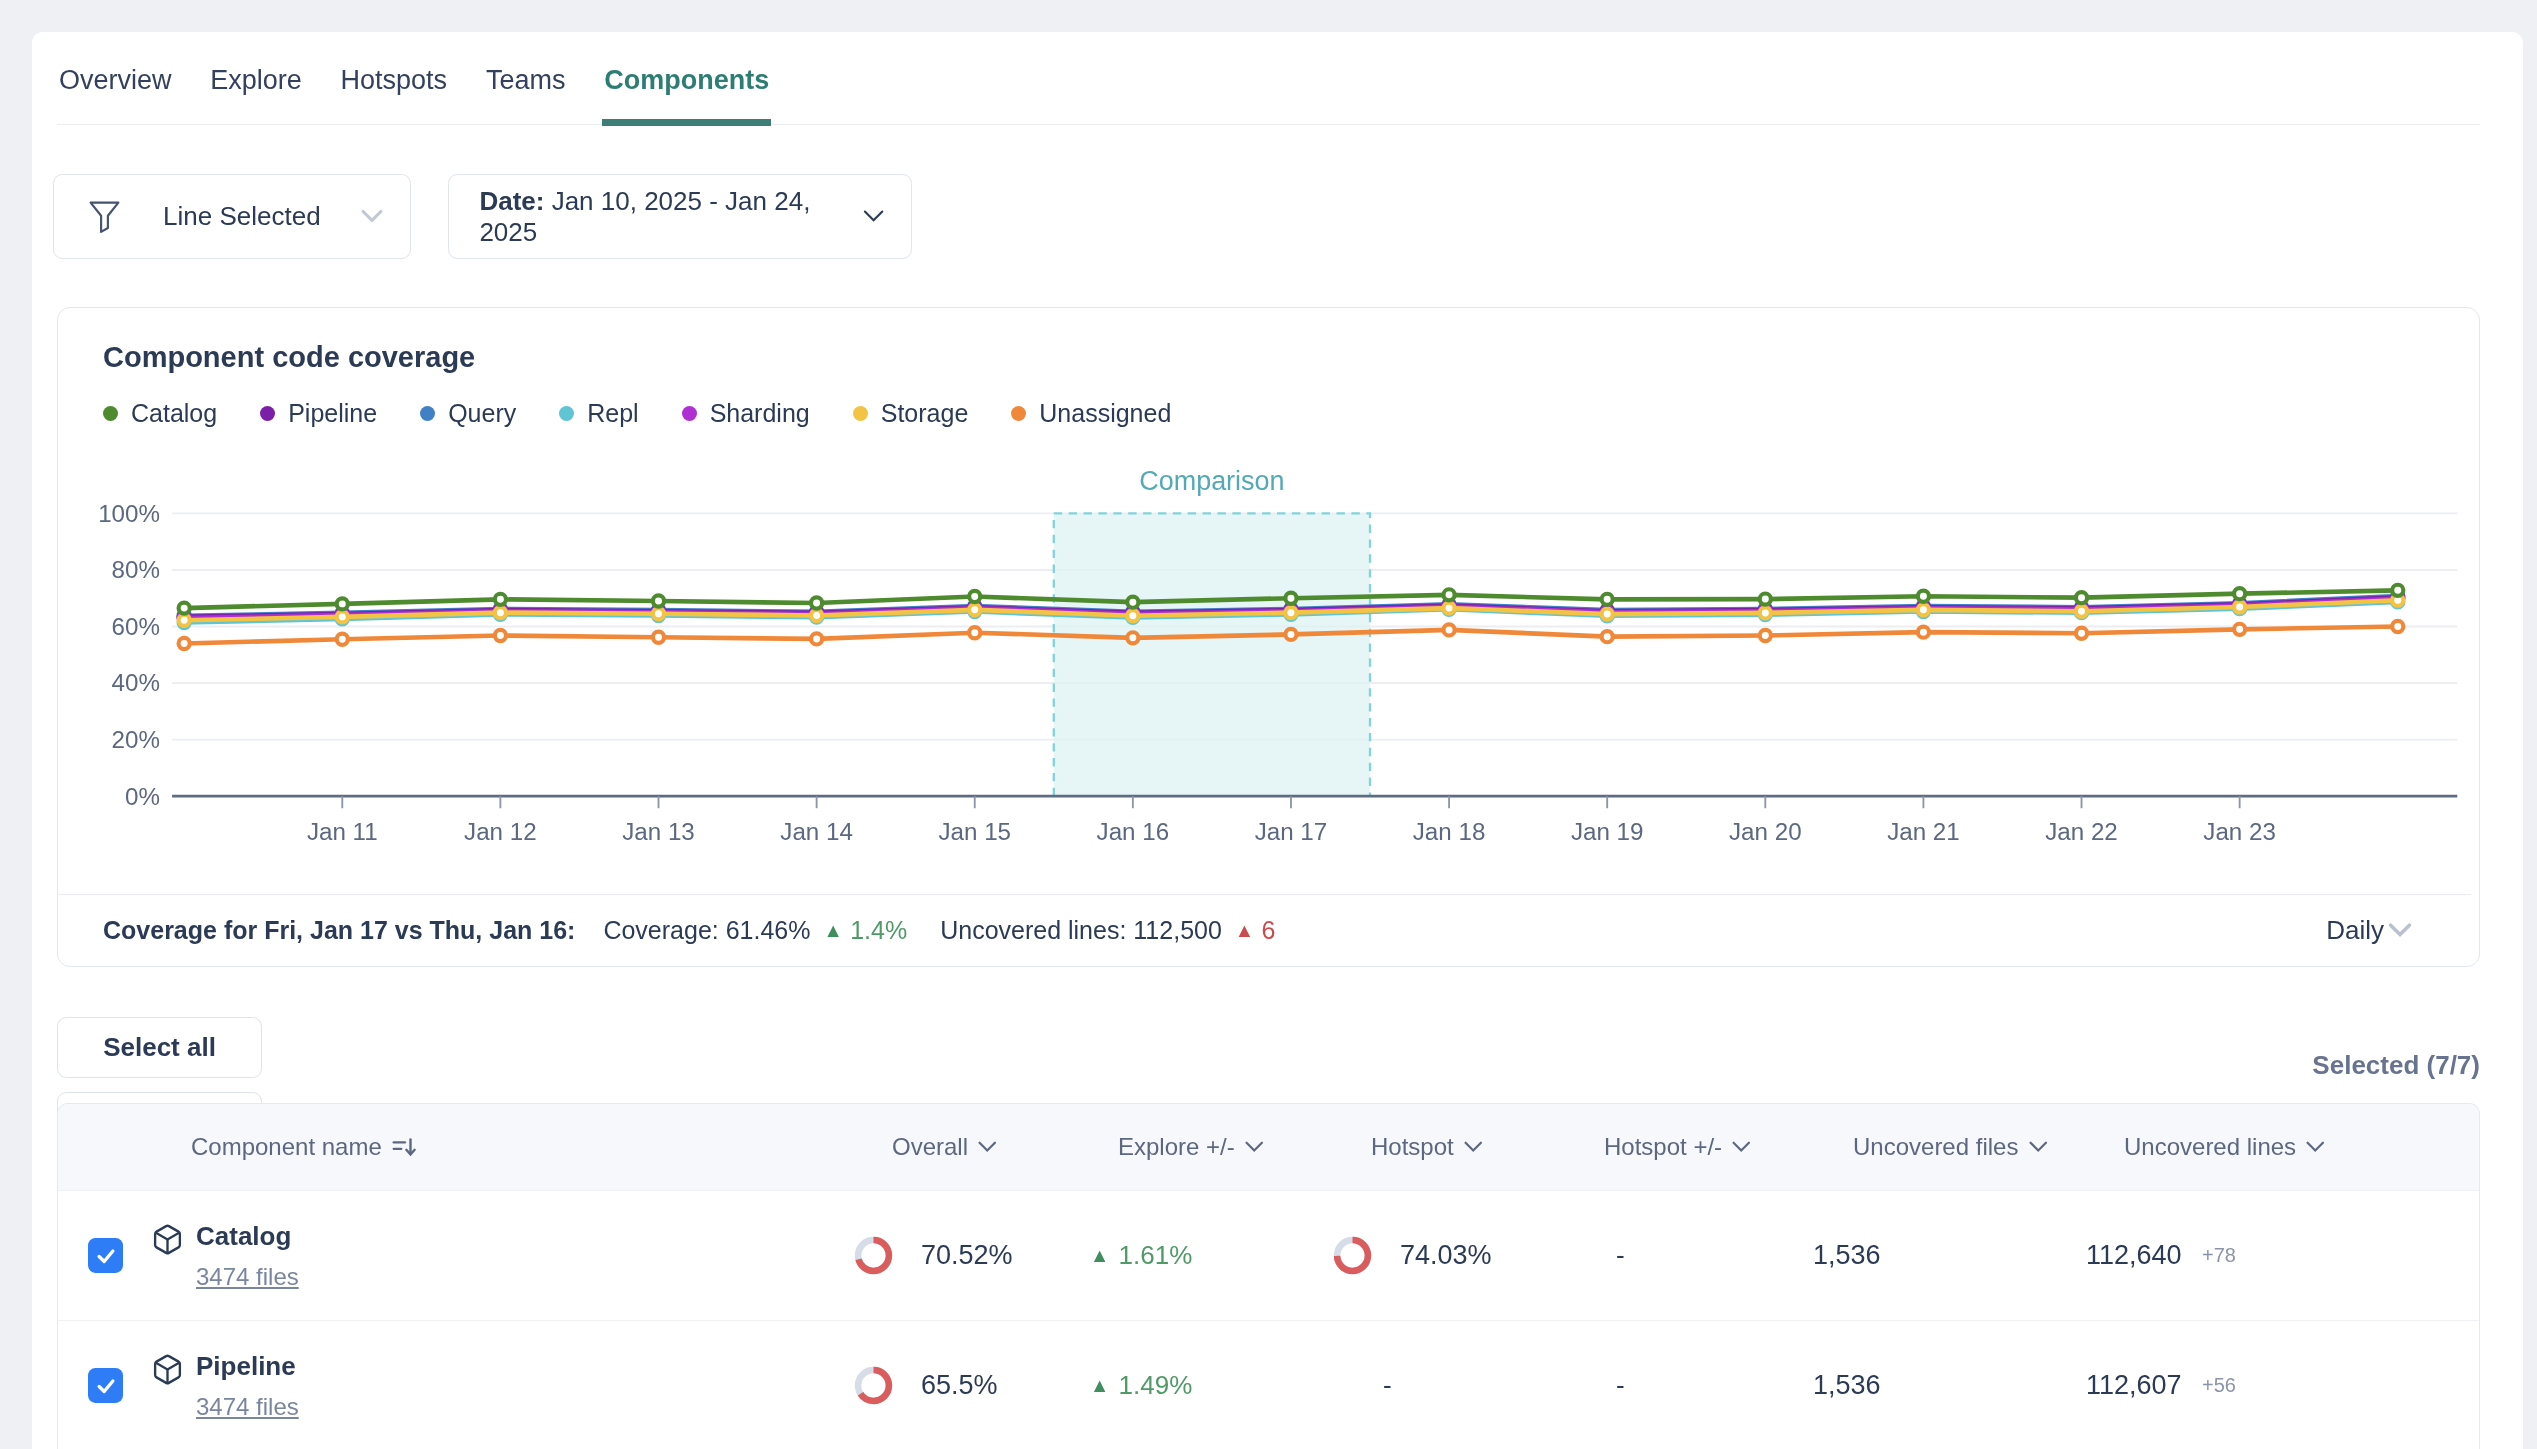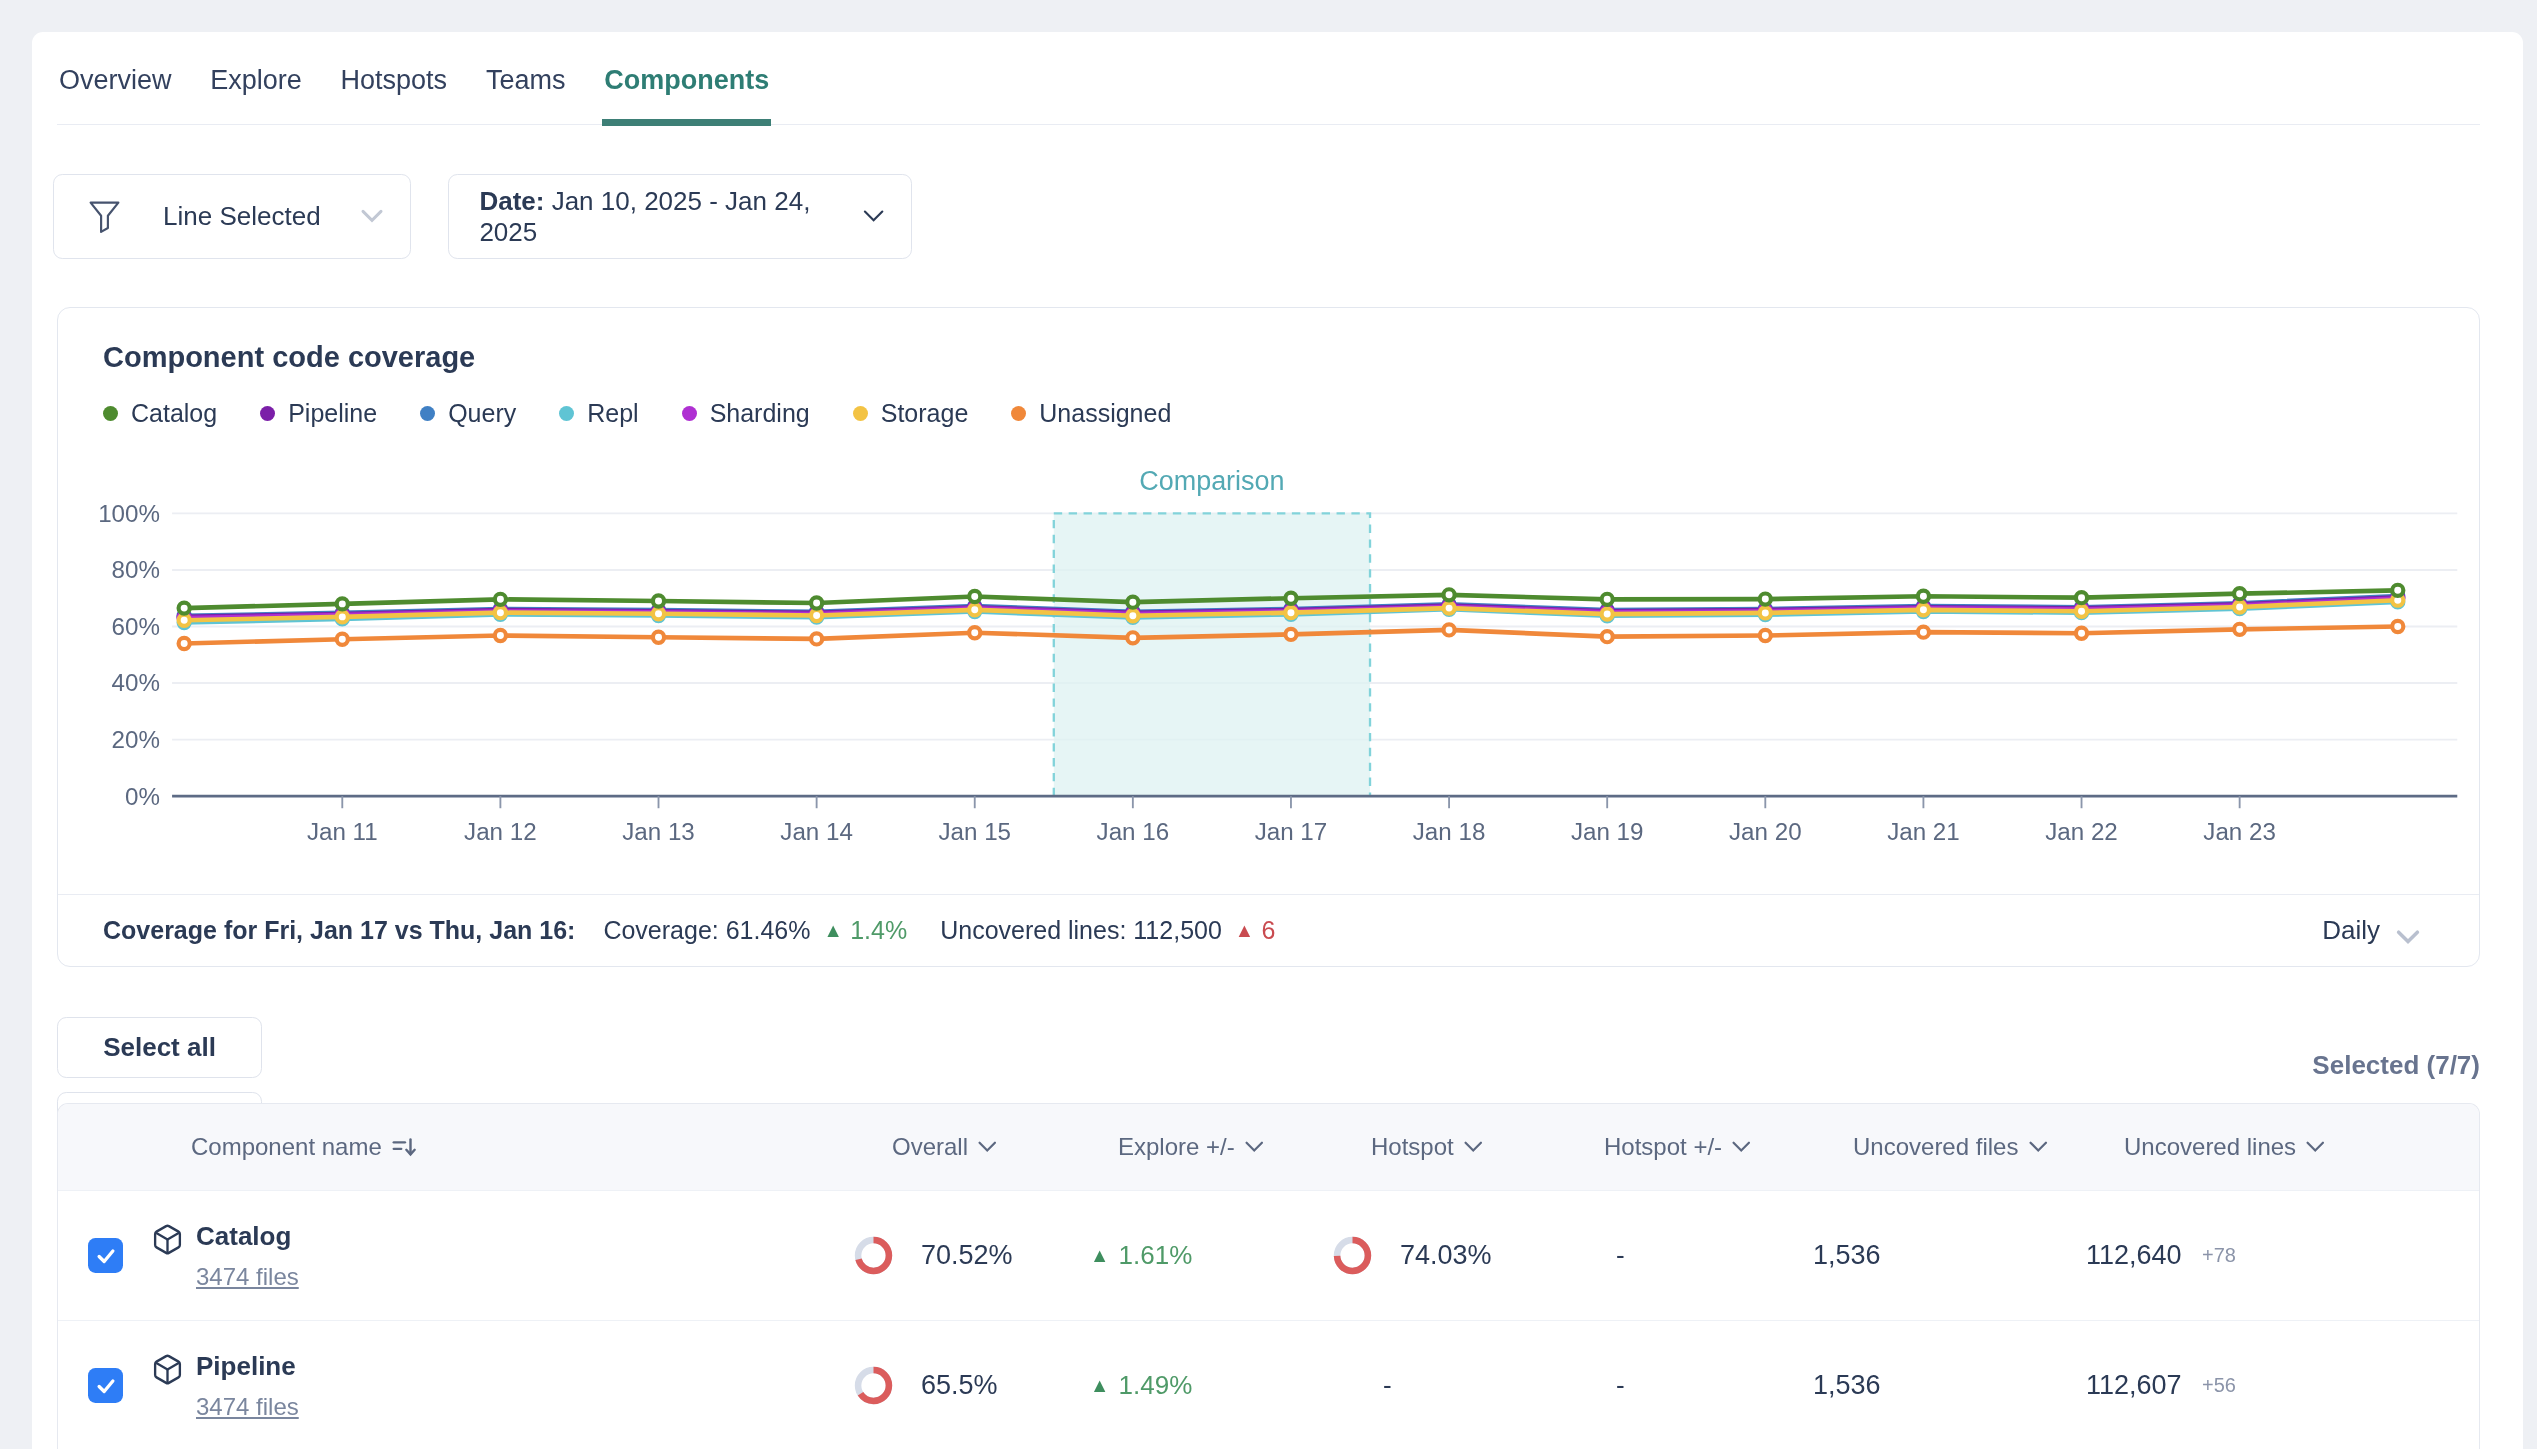--- a/index.html
+++ b/index.html
@@ -20,31 +20,31 @@
   .pill.date { width: 464px; padding: 0 26px 0 30px; justify-content: space-between; }
   .pill .bold { font-weight: 700; }
 
   
   .chart-card { position: absolute; left: 25px; top: 275px; width: 2423px; height: 660px; border: 1.4px solid #e3e7ef; border-radius: 13px; background: #fff; }
   .chart-title { position: absolute; left: 45px; top: 33px; font-size: 29px; font-weight: 700; color: #2b3a55; }
   .legend { position: absolute; left: 45px; top: 91px; display: flex; gap: 43px; }
   .legend-item { display: flex; align-items: center; gap: 13px; font-size: 25px; color: #2b3a55; }
   .legend-dot { width: 15px; height: 15px; border-radius: 50%; background: #888; }
   #chart-svg { position: absolute; left: 22px; top: 156px; }
-  .card-footer { position: absolute; left: 0; right: 0; bottom: 0; height: 72px; border-top: 1.4px solid #e9ecf3; display: flex; align-items: center; justify-content: space-between; padding: 0 58px 0 45px; margin-top: 8px; }
+  .card-footer { position: absolute; left: 0; right: 8px; bottom: 0; height: 72px; border-top: 1.4px solid #e9ecf3; display: flex; align-items: center; justify-content: space-between; padding: 0 58px 0 45px; margin-top: 8px; }
   .summary { display: flex; align-items: center; font-size: 25px; color: #2b3a55; }
   .summary .lbl { font-weight: 700; margin-right: 28px; }
   .summary .metric-txt { margin-right: 13px; }
   .delta-up-green { color: #4f9a68; display: inline-flex; align-items: center; gap: 7.4px; }
   .delta-up-red { color: #c94b50; display: inline-flex; align-items: center; gap: 7.4px; }
   .tri { font-size: 19.5px; }
   .delta-up-green .tri { color: #3e8e5e; }
   .delta-up-red .tri { color: #c94b50; }
   .gap36 { width: 33px; }
-  .granularity { display: flex; align-items: flex-end; gap: 15px; font-size: 26px; color: #2b3a55; cursor: pointer; }
+  .granularity { display: flex; align-items: center; gap: 3px; font-size: 26px; color: #2b3a55; cursor: pointer; }
 
   
   .actions { position: absolute; left: 25px; top: 985px; display: flex; gap: 14px; flex-direction: column; }
   .btn { height: 61px; background: #fff; border: 1.4px solid #dfe3ec; border-radius: 9.3px; font-size: 26px; font-weight: 700; color: #2b3a55; padding: 0 30px; font-family: inherit; cursor: pointer; }
   .selected-count { position: absolute; right: 43px; top: 1018px; font-size: 26px; font-weight: 700; color: #68748f; }
 
   
   .table { position: absolute; left: 25px; top: 1071px; width: 2423px; border: 1.4px solid #e6e9f0; border-bottom: none; border-radius: 11px 11px 0 0; background: #fff; overflow: hidden; }
   .tgrid { display: grid; grid-template-columns: 93px 701px 226px 253px 233px 249px 271px 1fr; align-items: center; }
   .thead { height: 86px; background: #f7f8fb; color: #5c6880; font-size: 24px; font-weight: 500; }

